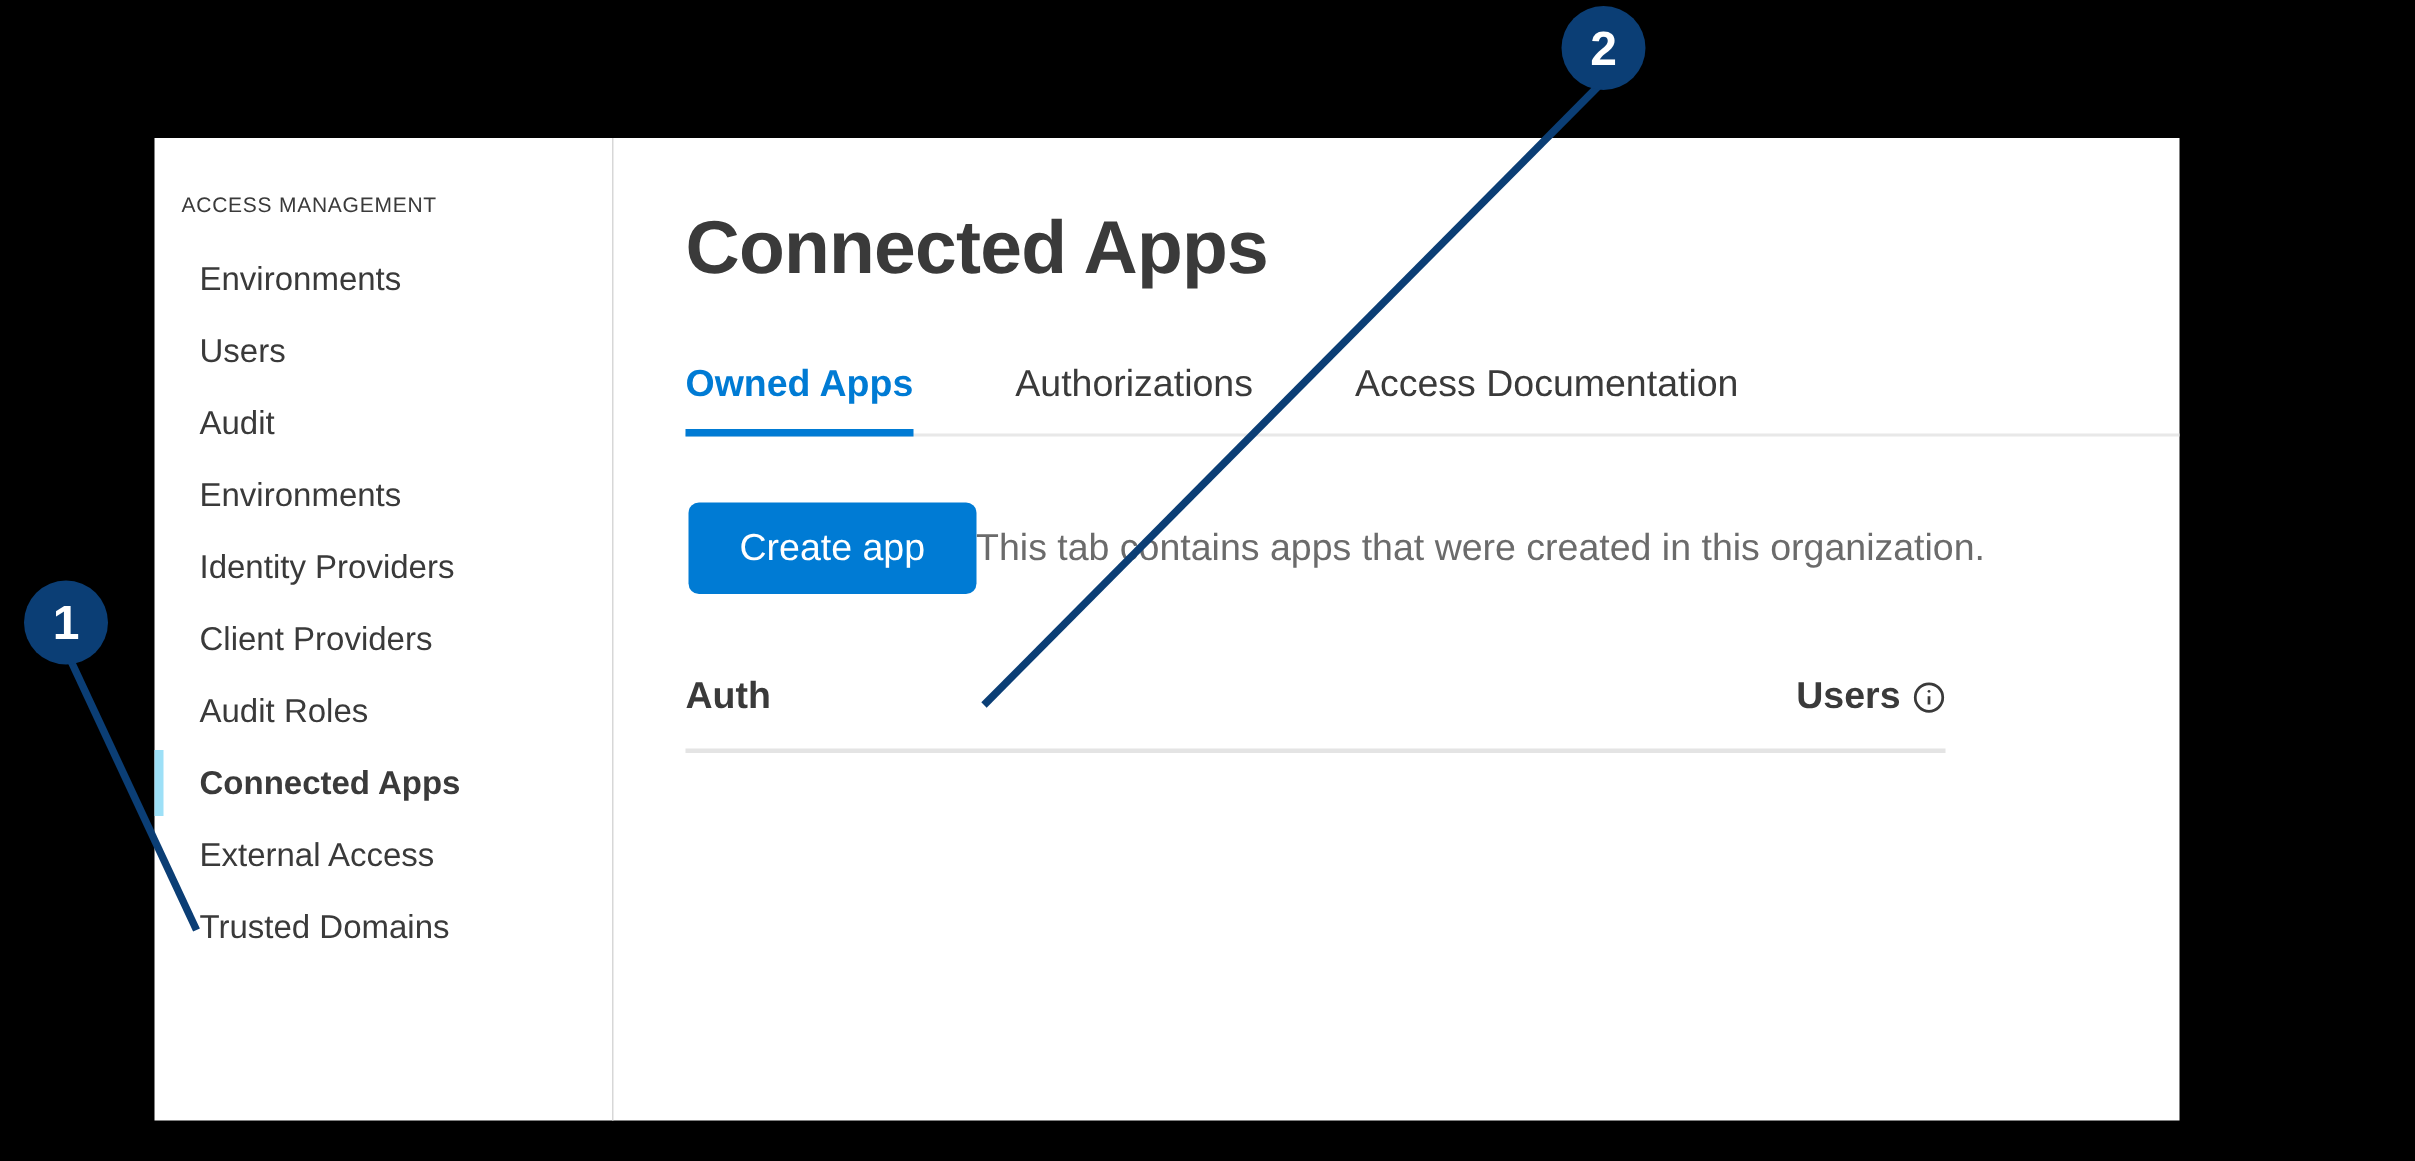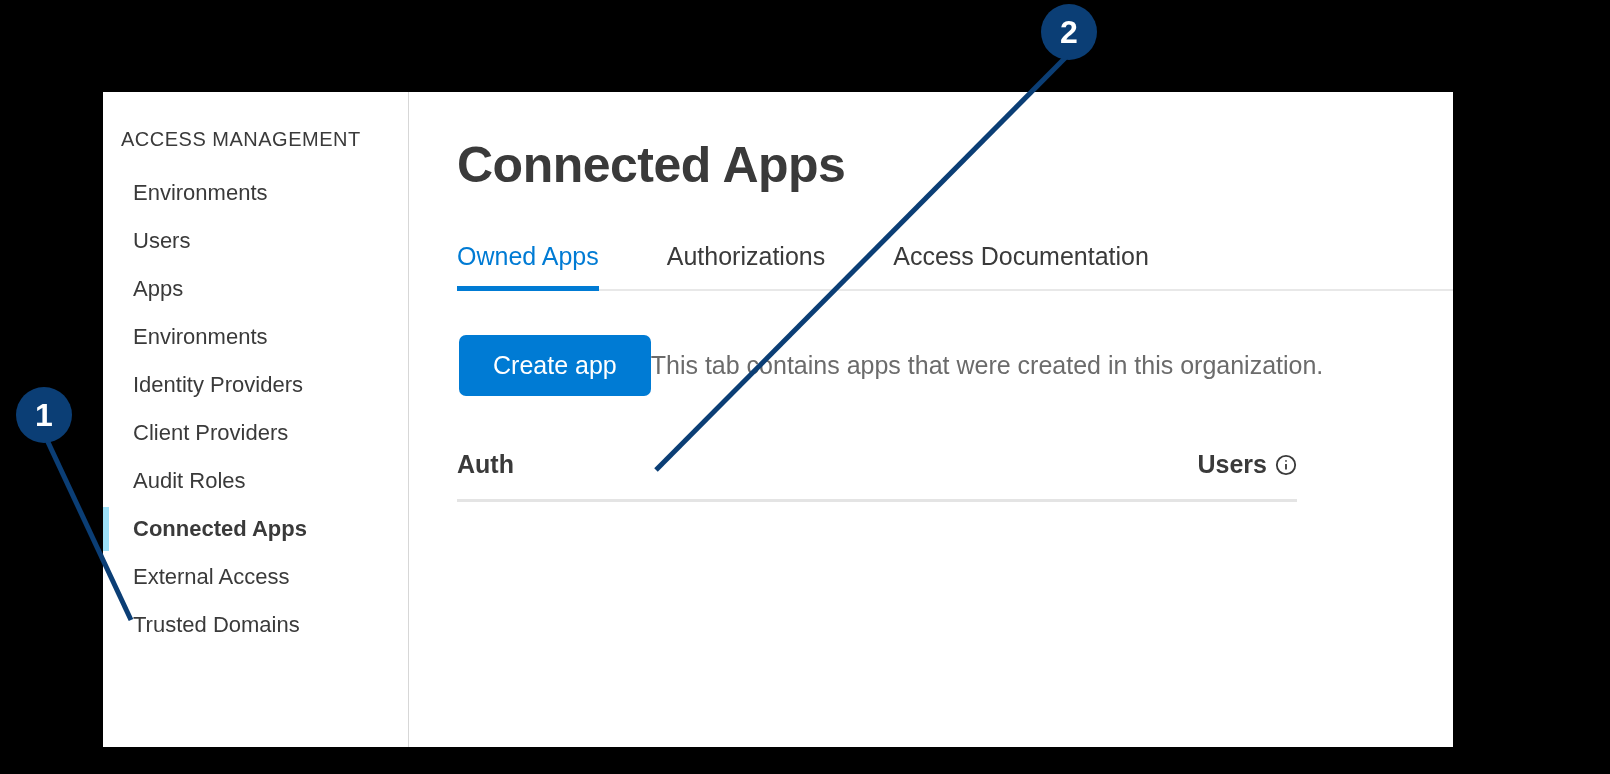--- a/index.html
+++ b/index.html
@@ -19,21 +19,21 @@
       height: 655px;
       background: #fff;
       display: flex;
     }
     .sidebar {
       width: 306px;
       border-right: 1px solid #d7d7d7;
       padding: 36px 0 0 18px;
     }
     .sidebar-header {
-      font-size: 20px;
+      font-size: 14px;
       letter-spacing: 0.5px;
       color: #3a3a3a;
       margin-bottom: 18px;
     }
     .sidebar-item {
       font-size: 22px;
       color: #3a3a3a;
       padding: 11px 0 11px 12px;
       cursor: pointer;
       position: relative;
@@ -69,21 +69,21 @@
     }
     .tab {
       font-size: 25px;
       color: #3a3a3a;
       padding: 0 0 18px 0;
       cursor: pointer;
       position: relative;
     }
     .tab.active {
       color: #007bd4;
-      font-weight: 400;
+      font-weight: 700;
     }
     .tab.active::after {
       content: '';
       position: absolute;
       left: 0; right: 0; bottom: -2px;
       height: 5px;
       background: #007bd4;
     }
     .actions-row {
       display: flex;
@@ -139,21 +139,21 @@
     svg.leader { position: absolute; left: 0; top: 0; pointer-events: none; }
   </style>
 </head>
 <body>
 
 <div class="panel">
   <nav class="sidebar">
     <div class="sidebar-header">ACCESS MANAGEMENT</div>
     <div class="sidebar-item">Environments</div>
     <div class="sidebar-item">Users</div>
-    <div class="sidebar-item">Apps</div>
+    <div class="sidebar-item">Audit</div>
     <div class="sidebar-item">Environments</div>
     <div class="sidebar-item">Identity Providers</div>
     <div class="sidebar-item">Client Providers</div>
     <div class="sidebar-item">Audit Roles</div>
     <div class="sidebar-item active">Connected Apps</div>
     <div class="sidebar-item">External Access</div>
     <div class="sidebar-item">Trusted Domains</div>
   </nav>
 
   <section class="main">

